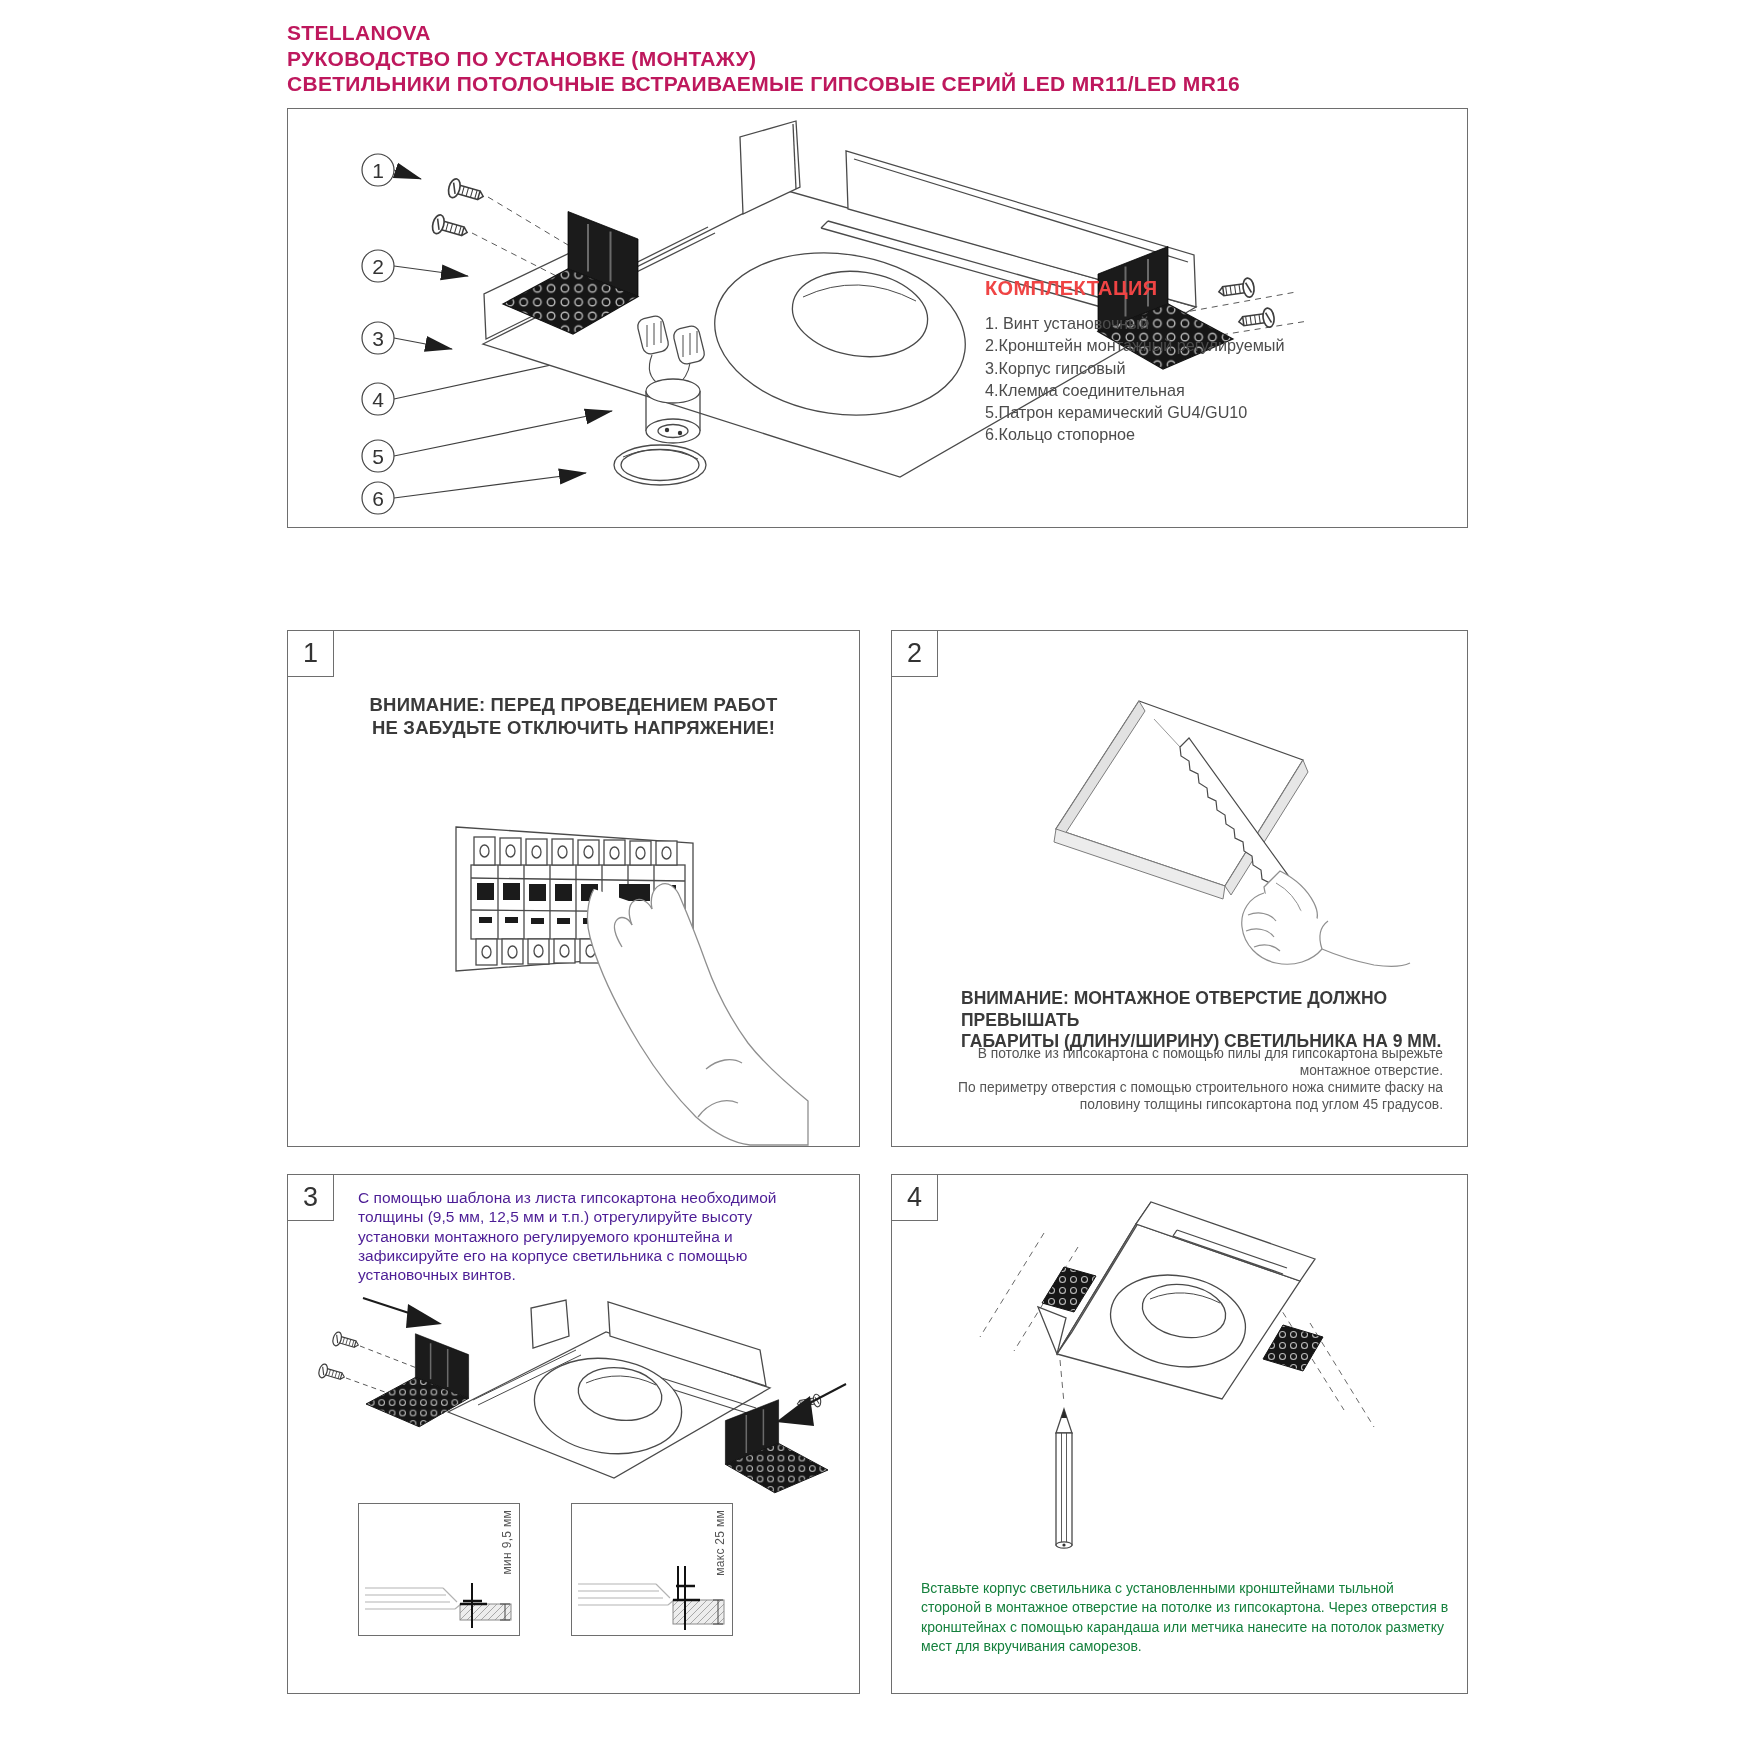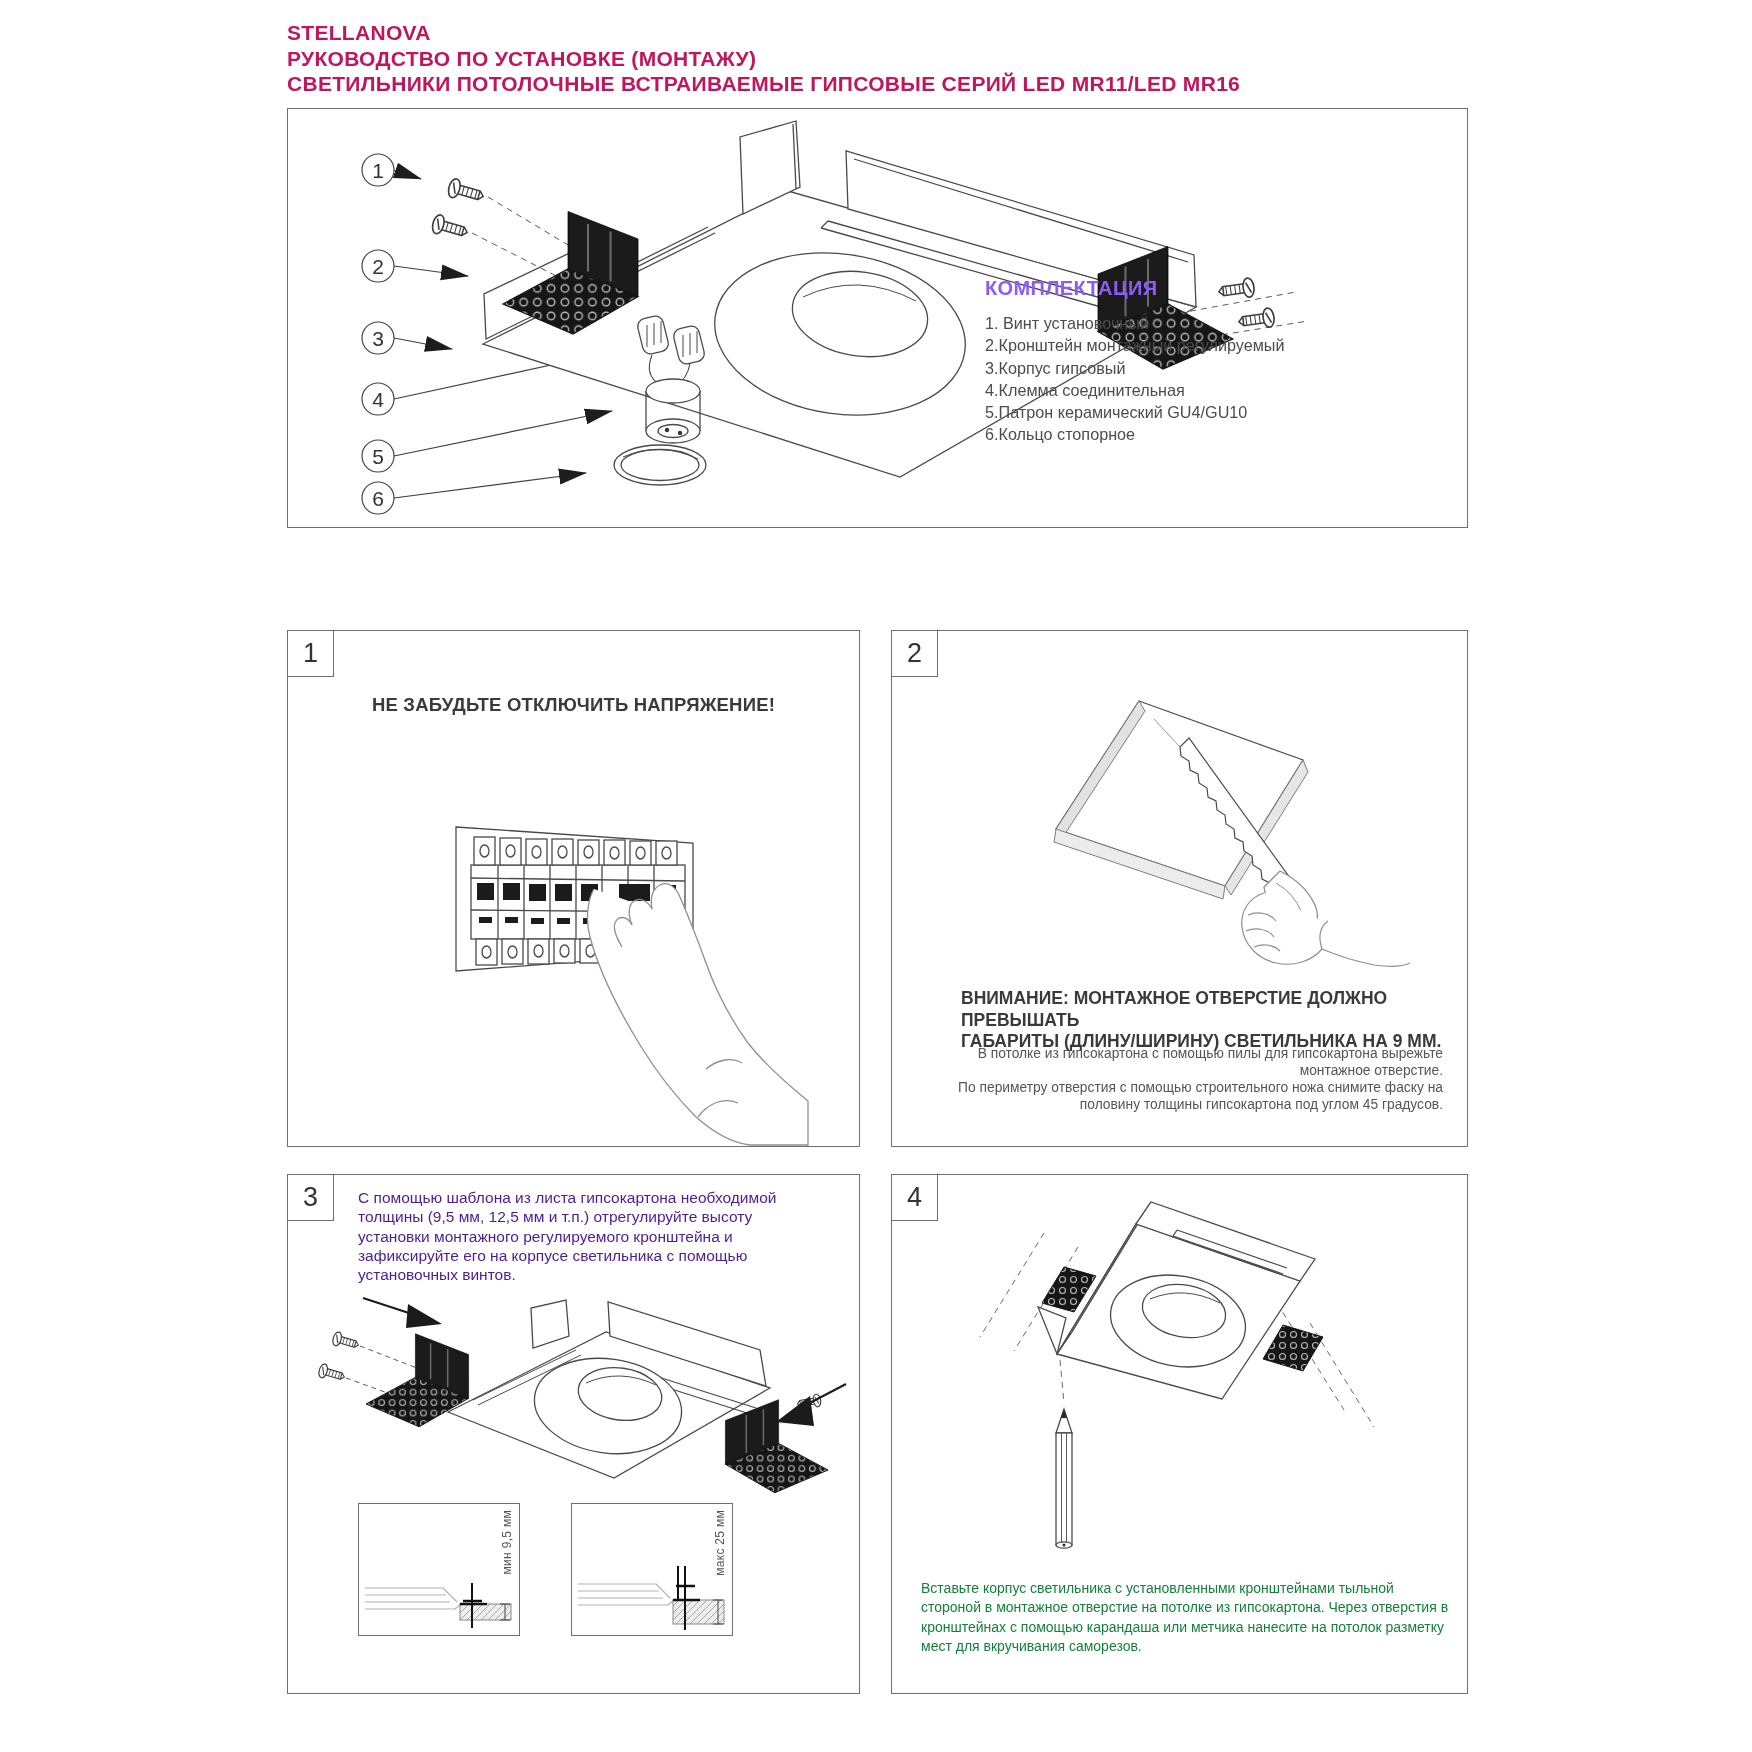--- a/index.html
+++ b/index.html
@@ -10,21 +10,21 @@
   .box{position:absolute;border:1px solid #6e6e6e;background:#fff;box-sizing:border-box;}
   .top-box{left:287px;top:108px;width:1181px;height:420px;}
   .p1{left:287px;top:630px;width:573px;height:517px;}
   .p2{left:891px;top:630px;width:577px;height:517px;}
   .p3{left:287px;top:1174px;width:573px;height:520px;}
   .p4{left:891px;top:1174px;width:577px;height:520px;}
   .numbox{position:absolute;left:-1px;top:-1px;width:47px;height:47px;border:1px solid #6e6e6e;
           background:#fff;display:flex;align-items:center;justify-content:center;
           font-size:27px;color:#333;box-sizing:border-box;}
   .kit{position:absolute;left:697px;top:168px;width:440px;color:#4c4c4c;}
-  .kit h3{margin:0 0 12px 0;font-size:20px;color:#8b5cf6;letter-spacing:.4px;}
+  .kit h3{margin:0 0 12px 0;font-size:20px;color:#ef4444;letter-spacing:.4px;}
   .kit div{font-size:16.2px;line-height:22.3px;}
   .warn1{position:absolute;left:0;top:62px;width:100%;text-align:center;font-weight:bold;
          font-size:18.5px;line-height:23px;color:#3a3a3a;letter-spacing:.2px;}
   .warn2{position:absolute;left:29px;top:357px;width:530px;font-weight:bold;
          font-size:17.5px;line-height:21.5px;color:#3a3a3a;margin-left:40px;}
   .small2{position:absolute;left:29px;top:414px;width:522px;font-size:13.8px;
           line-height:17px;color:#555;text-align:right;}
   .small2 p{margin:0;}
   .txt3{position:absolute;left:70px;top:13px;width:462px;font-size:15.5px;
         line-height:19.3px;color:#4c1d95;}
@@ -163,20 +163,21 @@
       <div>3.Корпус гипсовый</div>
       <div>4.Клемма соединительная</div>
       <div>5.Патрон керамический GU4/GU10</div>
       <div>6.Кольцо стопорное</div>
     </div>
   </div>
 
   <div class="box p1">
     <div class="numbox">1</div>
     <div class="warn1">
+      <div>ВНИМАНИЕ: ПЕРЕД ПРОВЕДЕНИЕМ РАБОТ</div>
       <div>НЕ ЗАБУДЬТЕ ОТКЛЮЧИТЬ НАПРЯЖЕНИЕ!</div>
     </div>
     <svg width="571" height="515" viewBox="0 0 571 515">
       <g class="lineart">
         <polygon points="168,196 405,212 405,322 168,340" fill="#fff"></polygon>
         <rect x="183" y="234" width="214" height="74" fill="#fff"></rect>
         <path d="M183,247 L397,250 M183,279 L397,281"></path>
       </g>
       <g class="lineart">
 

